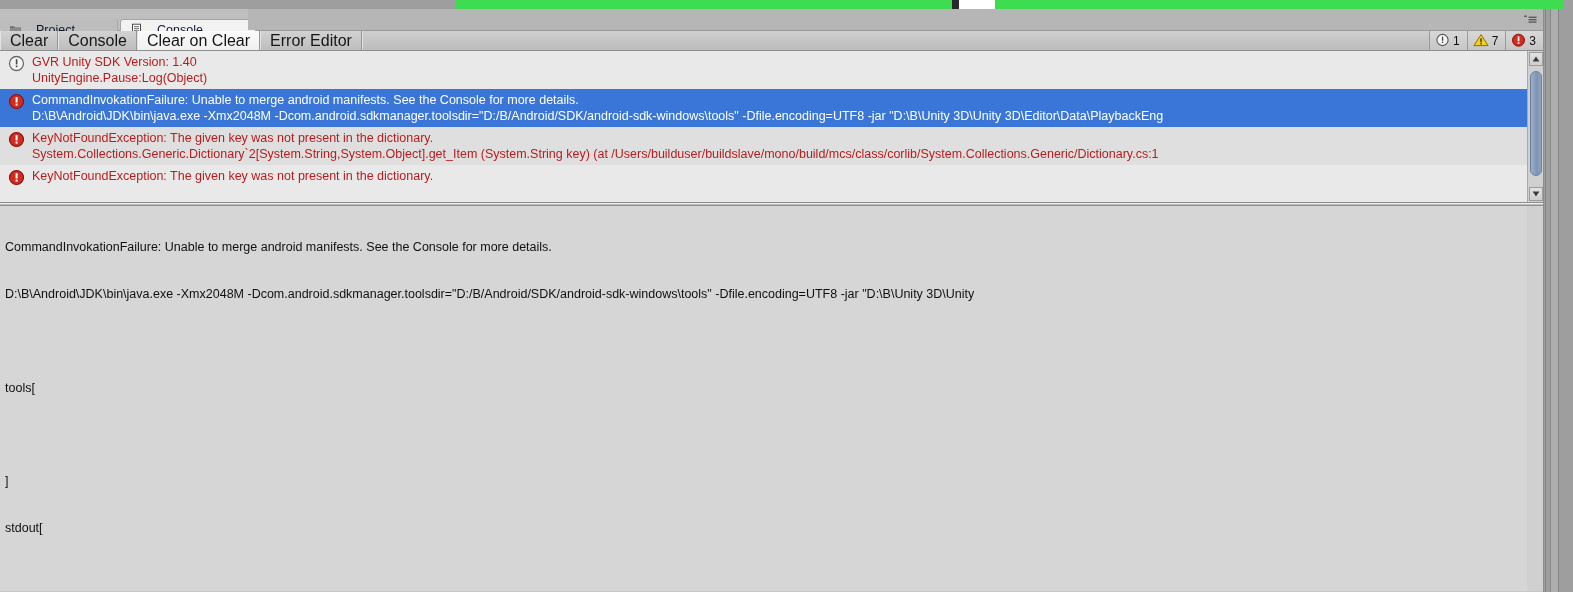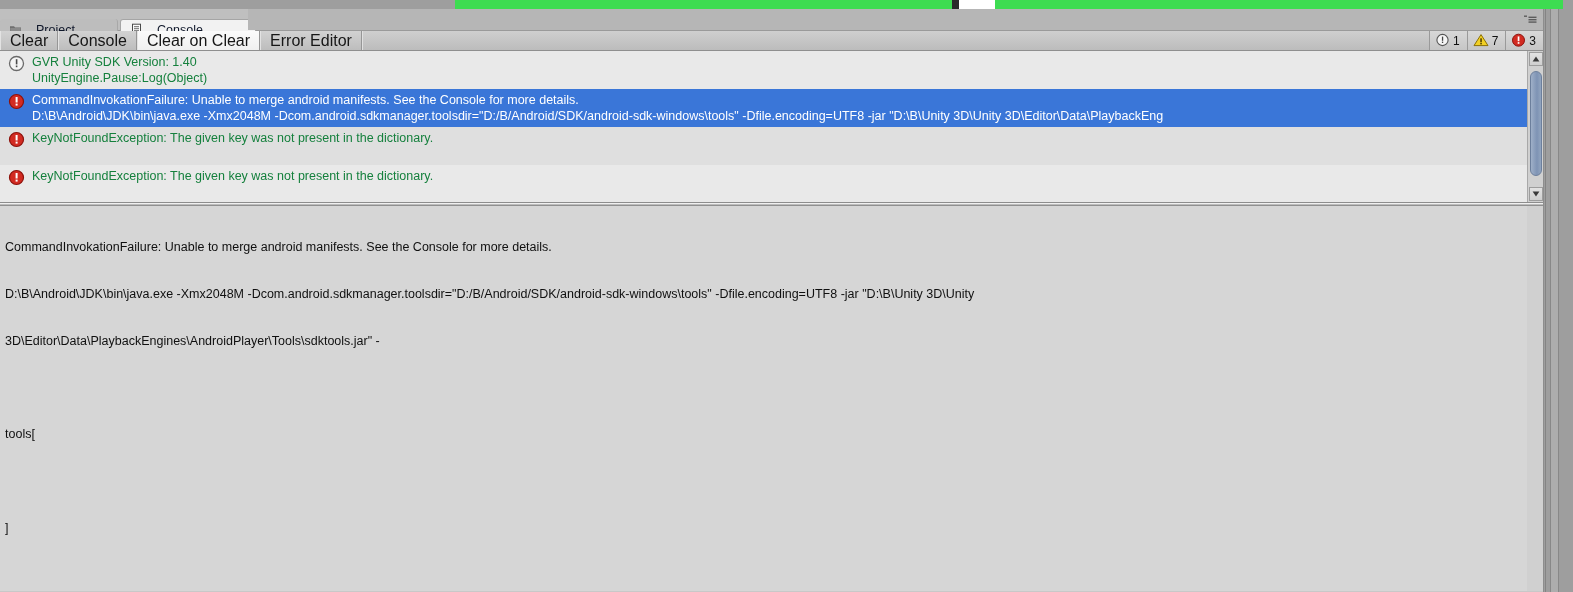--- a/index.html
+++ b/index.html
@@ -166,21 +166,21 @@
   }
   .entry {
     position: relative;
     display: flex;
     align-items: flex-start;
     gap: 7px;
     padding: 3px 6px 3px 8px;
     height: 38px;
     font-size: 12.5px;
     line-height: 16px;
-    color: #15803d;
+    color: #b91c1c;
     white-space: nowrap;
     overflow: hidden;
     cursor: pointer;
     user-select: none;
   }
   .entry.alt0 { background: #e9e9e9; }
   .entry.alt1 { background: #dfdfdf; }
   .entry.selected { background: #3a76d8; color: #ffffff; }
   .entry .ico { flex: 0 0 auto; margin-top: 1px; }
   .entry .lines { overflow: hidden; }
@@ -406,20 +406,21 @@
         <div class="entry alt1">
           <span class="ico">
             <svg width="17" height="17" viewBox="0 0 17 17">
               <circle cx="8.5" cy="8.5" r="7" fill="#d22b22" stroke="#8d120c" stroke-width="1.2"></circle>
               <rect x="7.6" y="4.0" width="2" height="5.5" fill="#ffffff"></rect>
               <rect x="7.6" y="10.6" width="2" height="2" fill="#ffffff"></rect>
             </svg>
           </span>
           <span class="lines">
             <div class="ln">KeyNotFoundException: The given key was not present in the dictionary.</div>
+            <div class="ln">System.Collections.Generic.Dictionary`2[System.String,System.Object].get_Item (System.String key) (at /Users/builduser/buildslave/mono/build/mcs/class/corlib/System.Collections.Generic/Dictionary.cs:1</div>
           </span>
         </div>
 
         <div class="entry alt0">
           <span class="ico">
             <svg width="17" height="17" viewBox="0 0 17 17">
               <circle cx="8.5" cy="8.5" r="7" fill="#d22b22" stroke="#8d120c" stroke-width="1.2"></circle>
               <rect x="7.6" y="4.0" width="2" height="5.5" fill="#ffffff"></rect>
               <rect x="7.6" y="10.6" width="2" height="2" fill="#ffffff"></rect>
             </svg>
@@ -445,25 +446,25 @@
         </div>
       </div>
     </div>
 
     <div class="splitter"></div>
 
     <div class="detailwrap">
       <div class="detail">
         <div class="dl">CommandInvokationFailure: Unable to merge android manifests. See the Console for more details.</div>
         <div class="dl">D:\B\Android\JDK\bin\java.exe -Xmx2048M -Dcom.android.sdkmanager.toolsdir="D:/B/Android/SDK/android-sdk-windows\tools" -Dfile.encoding=UTF8 -jar "D:\B\Unity 3D\Unity</div>
-        <div class="dl">3D\Editor\Data\PlaybackEngines\AndroidPlayer\Tools\sdktools.jar" -</div>
         <div class="dl blank"></div>
         <div class="dl">tools[</div>
         <div class="dl blank"></div>
         <div class="dl">]</div>
+        <div class="dl">stdout[</div>
         
         
         
         
         
         
         
         
         
         

